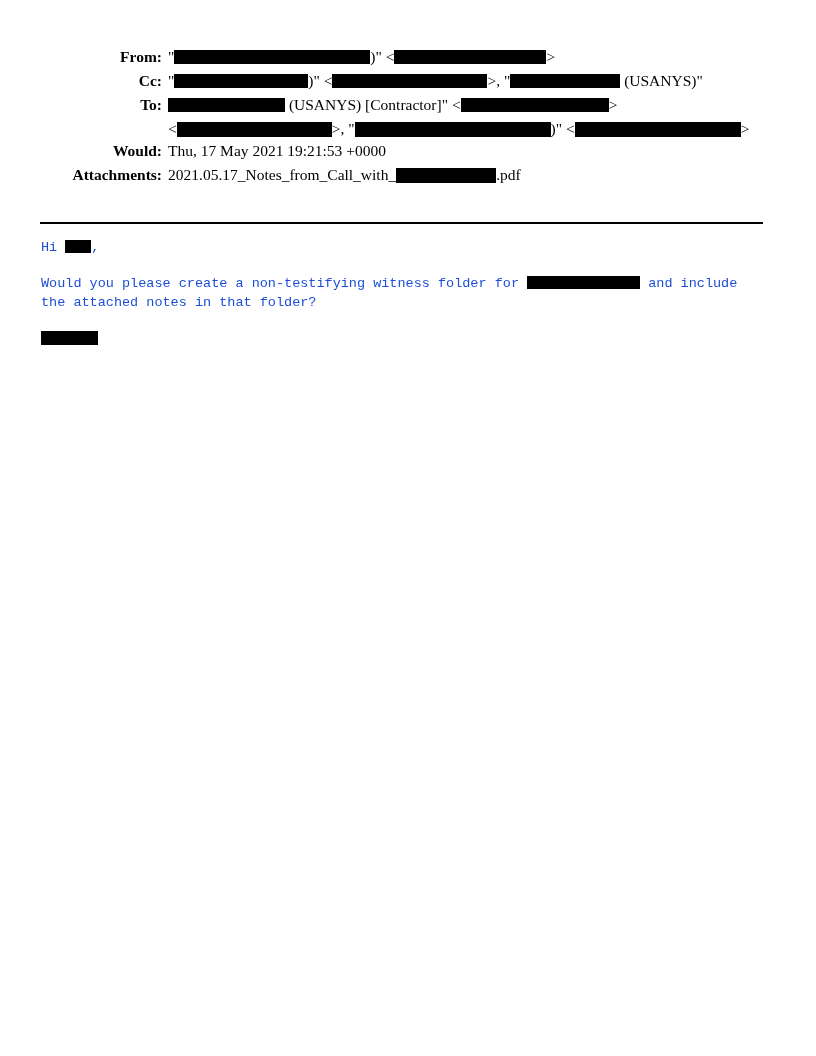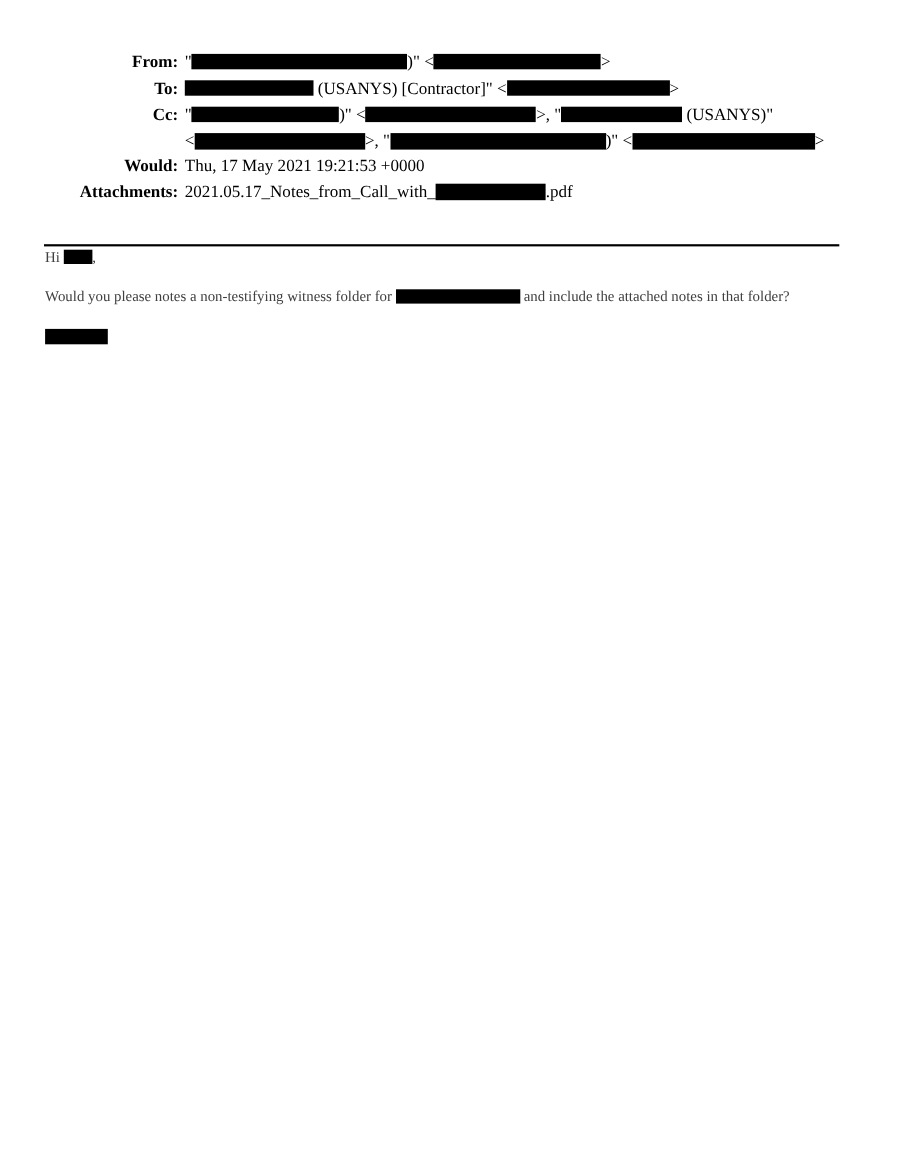--- a/index.html
+++ b/index.html
@@ -73,26 +73,26 @@
     top: 222px;
     width: 723px;
     height: 2px;
     background: #000000;
   }
 
   
   .body {
     position: absolute;
     left: 41px;
-    top: 224px;
+    top: 238px;
     width: 712px;
-    font-family: Liberation Serif, serif;
+    font-family: Liberation Mono, monospace;
     font-size: 13.5px;
     line-height: 19px;
-    color: #404040;
+    color: #1d4ed8;
   }
   .body p {
     margin: 0 0 17px 0;
   }
   .body .rd {
     height: 13px;
     vertical-align: -2px;
   }
   .sig .rd {
     height: 14px;
@@ -107,30 +107,30 @@
   <div class="header">
 
     <div class="hrow">
       <div class="hlabel">From:</div>
       <div class="hvalue">
         <span class="seg">"</span><span class="rd" style="width:196px"></span><span class="seg">)" &lt;</span><span class="rd" style="width:152px"></span><span class="seg">&gt;</span>
       </div>
     </div>
 
     <div class="hrow">
-      <div class="hlabel">To:</div>
+      <div class="hlabel">Cc:</div>
       <div class="hvalue">
-        <span class="rd" style="width:117px"></span><span class="seg"> (USANYS) [Contractor]" &lt;</span><span class="rd" style="width:148px"></span><span class="seg">&gt;</span>
+        <span class="seg">"</span><span class="rd" style="width:134px"></span><span class="seg">)" &lt;</span><span class="rd" style="width:155px"></span><span class="seg">&gt;, "</span><span class="rd" style="width:110px"></span><span class="seg"> (USANYS)"</span>
       </div>
     </div>
 
     <div class="hrow">
-      <div class="hlabel">Cc:</div>
+      <div class="hlabel">To:</div>
       <div class="hvalue">
-        <span class="seg">"</span><span class="rd" style="width:134px"></span><span class="seg">)" &lt;</span><span class="rd" style="width:155px"></span><span class="seg">&gt;, "</span><span class="rd" style="width:110px"></span><span class="seg"> (USANYS)"</span>
+        <span class="rd" style="width:117px"></span><span class="seg"> (USANYS) [Contractor]" &lt;</span><span class="rd" style="width:148px"></span><span class="seg">&gt;</span>
       </div>
     </div>
 
     <div class="cc-second-line">
       <div class="hlabel">Cc:</div>
       <div class="hvalue">
         <span class="seg">&lt;</span><span class="rd tall" style="width:155px"></span><span class="seg">&gt;, "</span><span class="rd tall" style="width:196px"></span><span class="seg">)" &lt;</span><span class="rd tall" style="width:166px"></span><span class="seg">&gt;</span>
       </div>
     </div>
 
@@ -147,19 +147,19 @@
       </div>
     </div>
 
   </div>
 
   <div class="divider"></div>
 
   <div class="body">
     <p><span>Hi </span><span class="rd" style="width:26px"></span><span>,</span></p>
 
-    <p><span>Would you please notes a non-testifying witness folder for </span><span class="rd" style="width:113px"></span><span> and include the attached notes in that folder?</span></p>
+    <p><span>Would you please create a non-testifying witness folder for </span><span class="rd" style="width:113px"></span><span> and include the attached notes in that folder?</span></p>
 
 
     <p class="sig"><span class="rd" style="width:57px"></span></p>
   </div>
 
 </div>
 
 </body></html>

